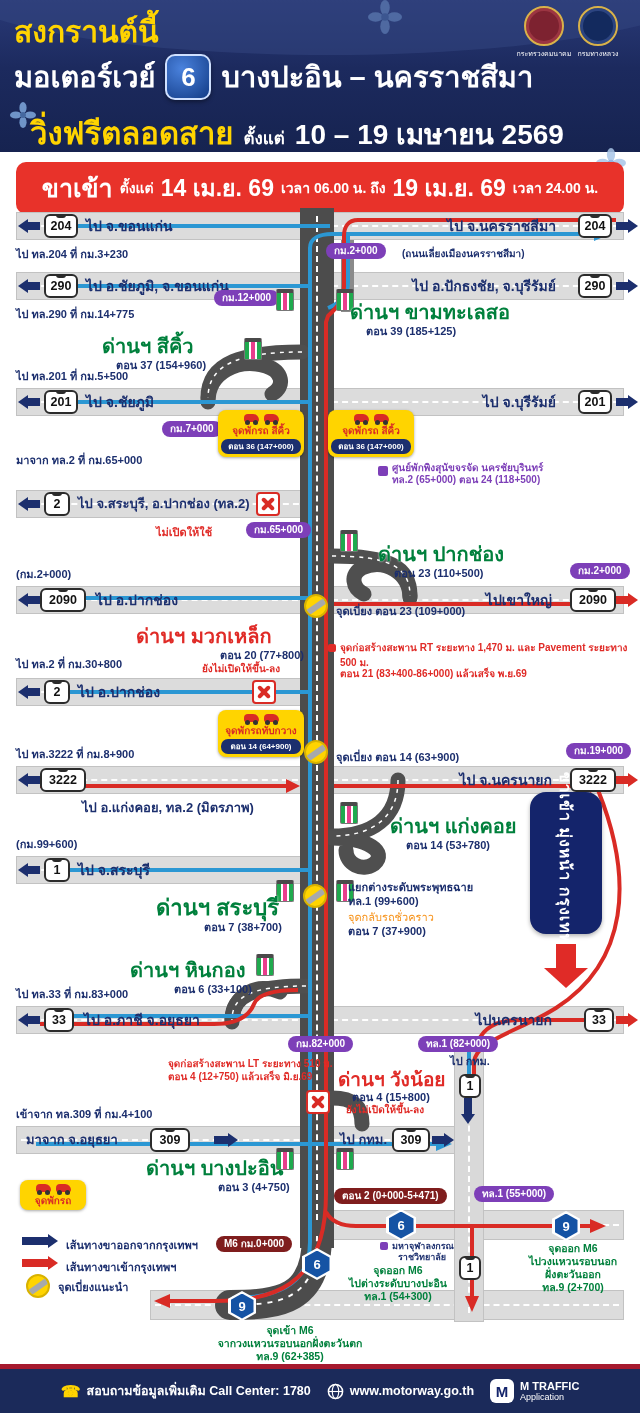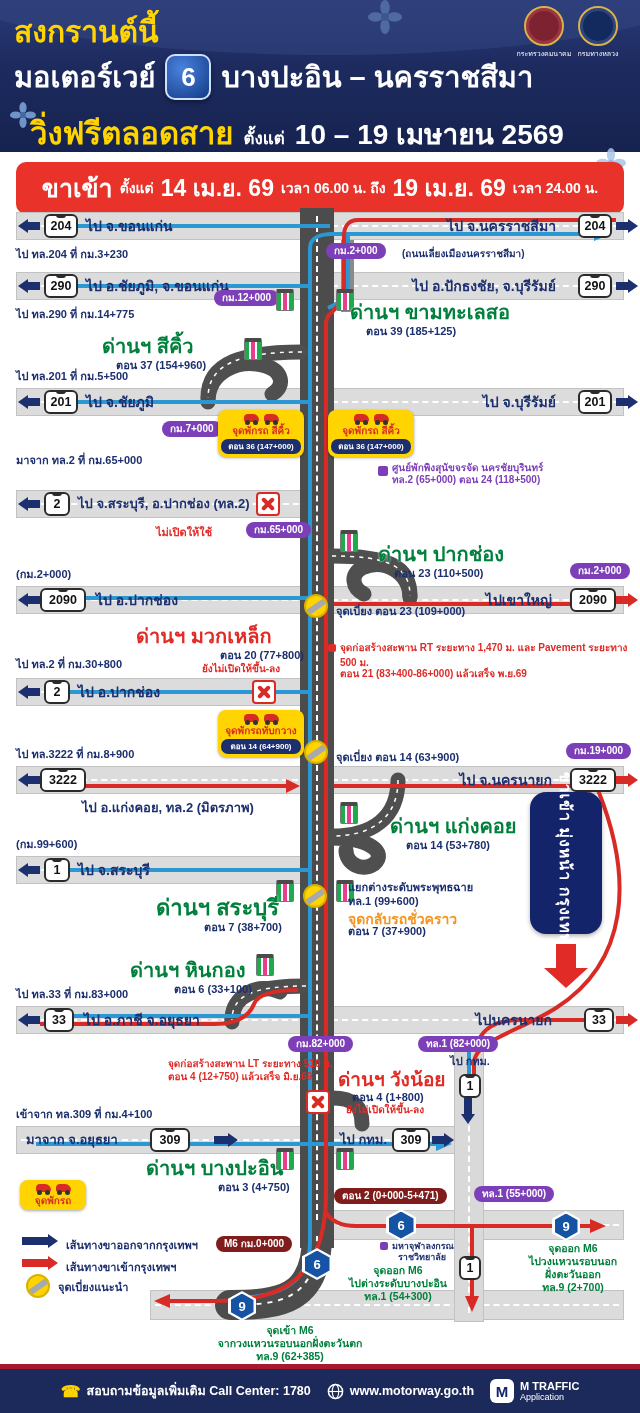--- a/index.html
+++ b/index.html
@@ -88,21 +88,21 @@
   .km{position:absolute;background:#7d3fb8;color:#fff;font-size:10px;font-weight:700;padding:1px 8px;border-radius:9px;white-space:nowrap;line-height:1.4;}
   .km.dark{background:#7f1d1d;text-align:right;}
   .blabel{position:absolute;height:28px;line-height:28px;font-size:14px;font-weight:700;color:#1c2f6e;white-space:nowrap;}
   .blabel.sm{font-size:13px;}
   .nn{position:absolute;font-size:11px;font-weight:700;color:#1c2f6e;white-space:nowrap;}
   .nn.sm{font-size:10px;}
   .rn{position:absolute;font-size:11px;font-weight:700;color:#e02b27;white-space:nowrap;}
   .rn.sm{font-size:10px;}
   .pn{position:absolute;font-size:10px;font-weight:700;color:#7d3fb8;white-space:nowrap;}
   .gn{position:absolute;font-size:10.5px;font-weight:700;color:#00803c;text-align:center;line-height:1.25;}
-  .on{position:absolute;font-size:14px;font-weight:700;color:#f7941d;white-space:nowrap;}
+  .on{position:absolute;font-size:11px;font-weight:400;color:#f7941d;white-space:nowrap;}
   .cp{position:absolute;font-size:20px;font-weight:800;color:#00803c;white-space:nowrap;text-shadow:0 0 2px #fff;}
   .cp.red{color:#e02b27;}
   .cp.big{font-size:22px;}
   .cs{position:absolute;font-size:11px;font-weight:700;color:#1c2f6e;white-space:nowrap;}
 
   
   .inb{position:absolute;left:530px;top:792px;width:72px;height:142px;background:#14246b;border-radius:16px;
        display:flex;align-items:center;justify-content:center;box-shadow:0 2px 4px rgba(0,0,0,.3);}
   .inb span{transform:rotate(90deg);white-space:nowrap;color:#fff;font-weight:700;font-size:16px;letter-spacing:1px;}
   .bds{position:absolute;background:#e02b27;}
@@ -484,21 +484,21 @@
       <i class="sh"></i>
       <i class="hd"></i>
     </div>
   <div class="km" style="left:288px;top:1036px;">กม.82+000</div>
   <div class="km" style="left:418px;top:1036px;">ทล.1 (82+000)</div>
 
   <div class="rn sm" style="left:168px;top:1056px;">จุดก่อสร้างสะพาน LT ระยะทาง 510 ม.</div>
   <div class="rn sm" style="left:168px;top:1069px;">ตอน 4 (12+750) แล้วเสร็จ มิ.ย.69</div>
   <div class="cp red" style="left:338px;top:1064px;font-size:19px;">ด่านฯ วังน้อย</div>
   <div class="xmark" style="left:306px;top:1090px;"></div>
-  <div class="cs" style="left:352px;top:1088px;">ตอน 4 (1+800)</div>
+  <div class="cs" style="left:352px;top:1088px;">ตอน 4 (15+800)</div>
   <div class="rn sm" style="left:346px;top:1102px;">ยังไม่เปิดให้ขึ้น-ลง</div>
 
   <div class="nn" style="left:448px;top:1052px;width:44px;text-align:center;">ไป กทม.</div>
   <div class="shield" style="left:459px;top:1074px;width:22px;">1</div>
   <div class="ba d" style="left:461px;top:1098px;height:26px;">
       <i class="sh"></i>
       <i class="hd"></i>
     </div>
 
   <div class="nn" style="left:16px;top:1105px;">เข้าจาก ทล.309 ที่ กม.4+100</div>

